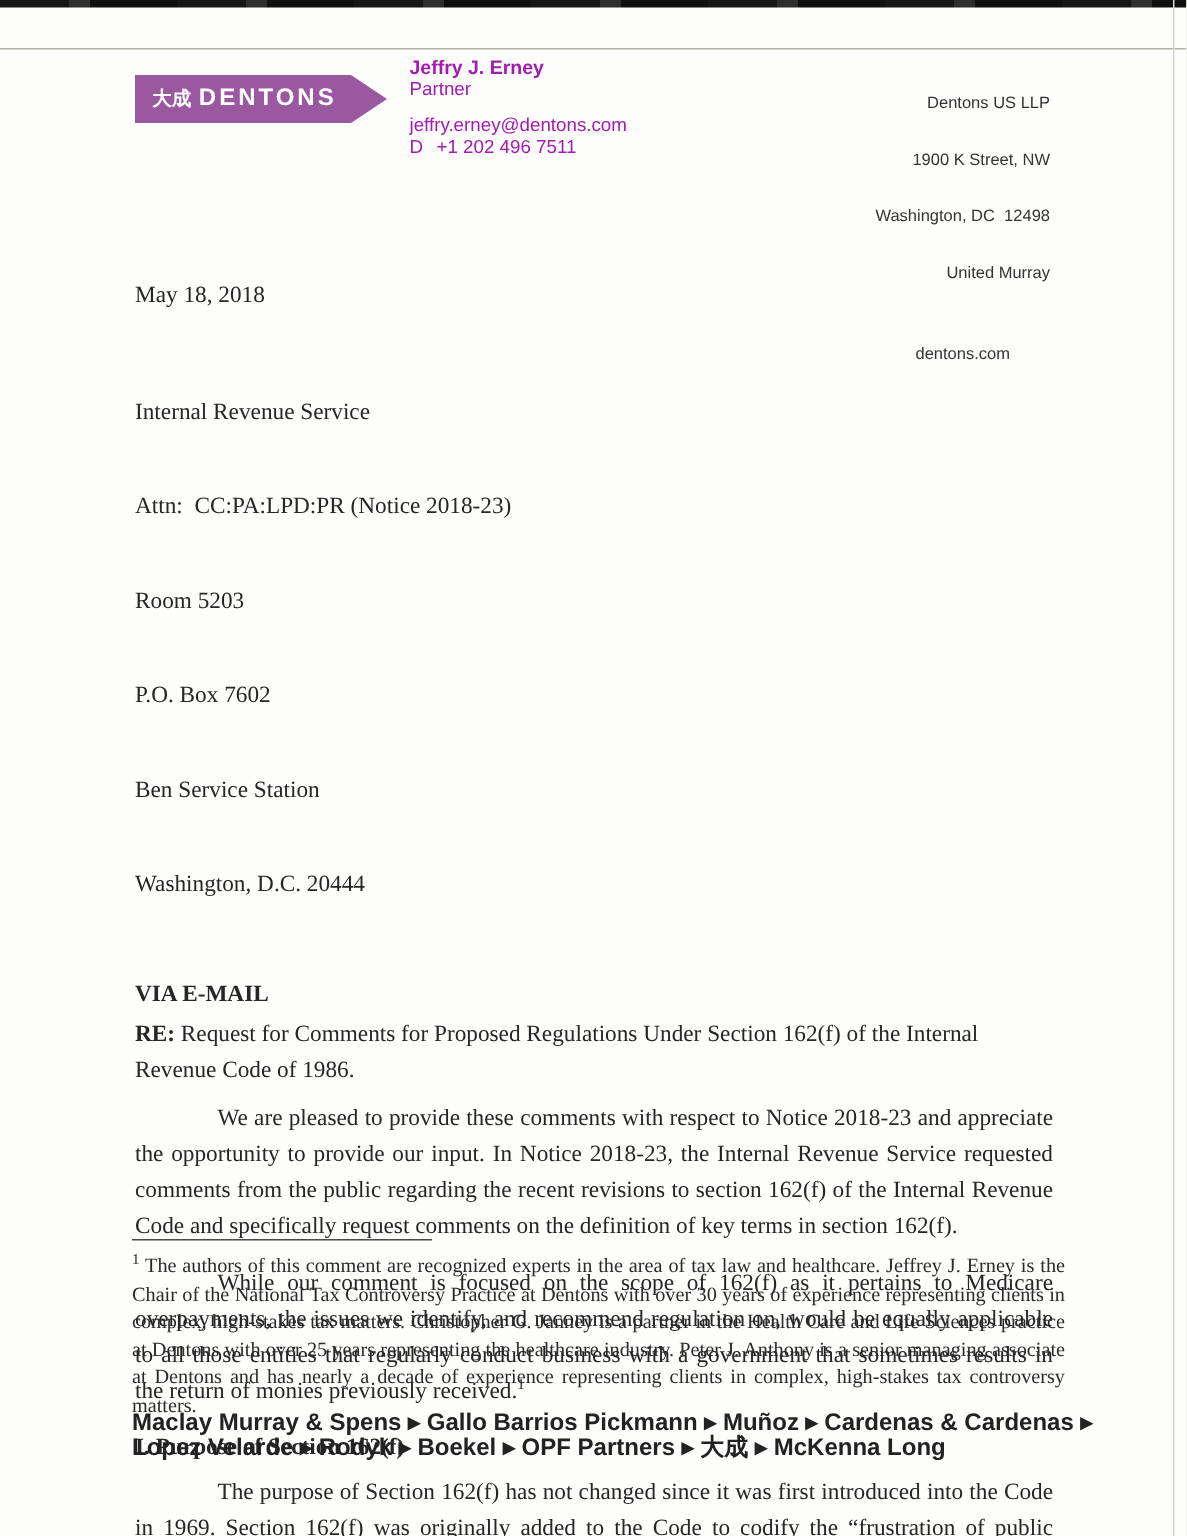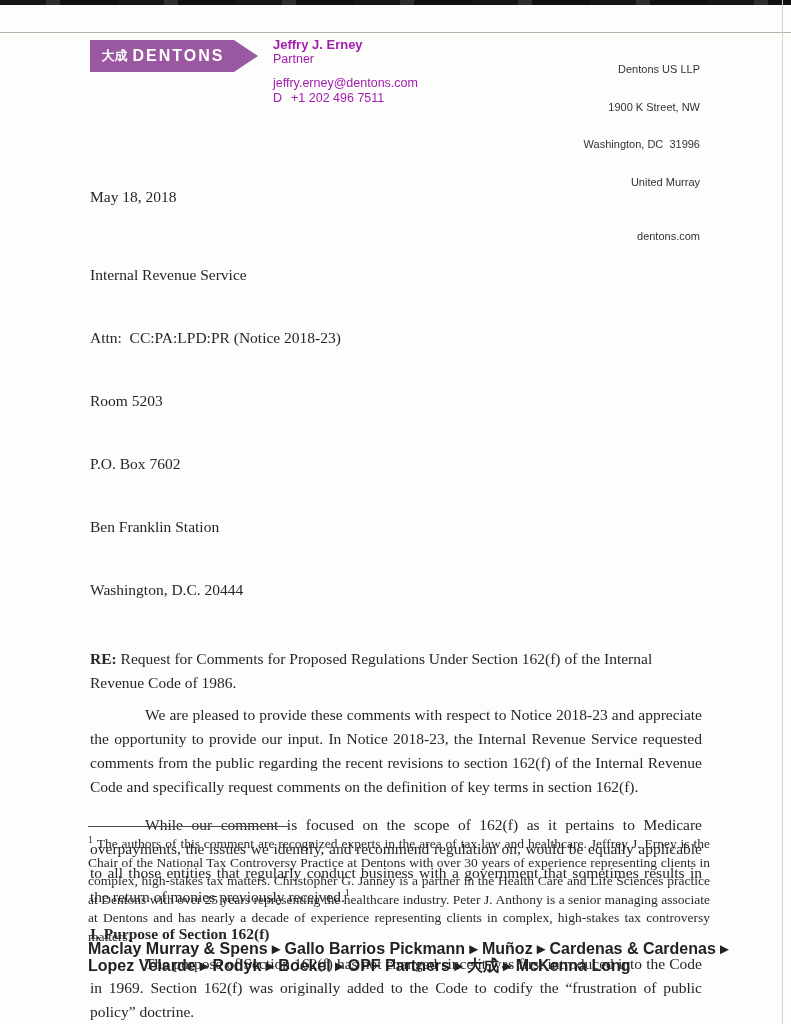--- a/index.html
+++ b/index.html
@@ -12,39 +12,39 @@
     overflow:hidden;
     margin:0 auto;
   }
   
   .scan-strip-top{position:absolute;top:0;left:0;right:0;height:5px;
     background:repeating-linear-gradient(90deg,#161616 0 46px,#2e2e2e 46px 60px,#101010 60px 118px);}
   .scan-hairline{position:absolute;top:32px;left:0;right:0;height:1px;background:#b3b3a9;}
   .scan-right-line{position:absolute;top:0;bottom:0;right:8px;width:1px;background:#d4d4d2;}
 
   
-  .logo{position:absolute;left:90px;top:40px;width:168px;height:20px;text-decoration:underline;}
+  .logo{position:absolute;left:90px;top:50px;width:168px;height:20px;text-decoration:underline;}
   .logo svg{position:absolute;left:0;top:0;}
   .logo-text{position:absolute;left:0;top:0;width:146px;height:32px;
     display:flex;align-items:center;justify-content:center;gap:5px;
     color:#ffffff;font-family:"Liberation Sans",sans-serif;}
   .logo-cjk{font-size:13px;font-weight:bold;}
   .logo-brand{font-size:16px;font-weight:bold;letter-spacing:2px;}
 
   .contact{position:absolute;left:273px;top:37px;
     font-family:"Liberation Sans",sans-serif;font-size:12.5px;line-height:15px;color:#a21caf;}
   .contact .name{font-weight:bold;font-size:13px;}
   .contact .email{margin-top:9px;}
   .contact .phone{margin-top:0;}
   .contact .phone-label{display:inline-block;width:18px;}
 
   .office{position:absolute;right:91px;top:38px;text-align:right;
     font-family:"Liberation Sans",sans-serif;font-size:11px;line-height:12.5px;color:#333;
     white-space:pre-wrap;}
-  .office .website{margin-top:17px;}
+  .office .website{margin-top:17px;text-align:center;}
 
   
   .letter{position:absolute;left:90px;top:186px;width:612px;font-size:15.5px;}
   .date{line-height:21px;}
   .address{margin-top:15px;line-height:21px;white-space:pre-wrap;}
   .via{margin-top:10px;line-height:21px;font-weight:bold;}
   .re{margin-top:5px;line-height:24px;}
   .re .re-label{font-weight:bold;}
   .para{margin-top:8px;line-height:24px;text-align:justify;text-indent:55px;}
   .para.p2{margin-top:14px;}
@@ -84,37 +84,38 @@
   <div class="contact">
     <div class="name">Jeffry J. Erney</div>
     <div class="title">Partner</div>
     <div class="email">jeffry.erney@dentons.com</div>
     <div class="phone"><span class="phone-label">D</span><span>+1 202 496 7511</span></div>
   </div>
 
   <div class="office">
     <div>Dentons US LLP</div>
     <div>1900 K Street, NW</div>
-    <div>Washington, DC  31996</div>
+    <div>Washington, DC  12498</div>
     <div>United Murray</div>
     <div class="website">dentons.com</div>
   </div>
 
   <div class="letter">
     <div class="date">May 18, 2018</div>
 
     <div class="address">
       <div>Internal Revenue Service</div>
       <div>Attn:  CC:PA:LPD:PR (Notice 2018-23)</div>
       <div>Room 5203</div>
       <div>P.O. Box 7602</div>
-      <div>Ben Franklin Station</div>
+      <div>Ben Service Station</div>
       <div>Washington, D.C. 20444</div>
     </div>
 
+    <div class="via">VIA E-MAIL</div>
 
     <div class="re"><span class="re-label">RE:</span><span> Request for Comments for Proposed Regulations Under Section 162(f) of the Internal Revenue Code of 1986.</span></div>
 
     <div class="para p1">We are pleased to provide these comments with respect to Notice 2018-23 and appreciate the opportunity to provide our input.  In Notice 2018-23, the Internal Revenue Service requested comments from the public regarding the recent revisions to section 162(f) of the Internal Revenue Code and specifically request comments on the definition of key terms in section 162(f).</div>
 
     <div class="para p2"><span>While our comment is focused on the scope of 162(f) as it pertains to Medicare overpayments, the issues we identify, and recommend regulation on, would be equally applicable to all those entities that regularly conduct business with a government that sometimes results in the return of monies previously received.</span><sup>1</sup></div>
 
     <div class="heading">I.  Purpose of Section 162(f)</div>
 
     <div class="para p3"><span>The purpose of Section 162(f) has not changed since it was first introduced into the Code in 1969.  Section 162(f) was originally added to the Code to codify the “frustration of public policy” doctrine.  </span></div>

